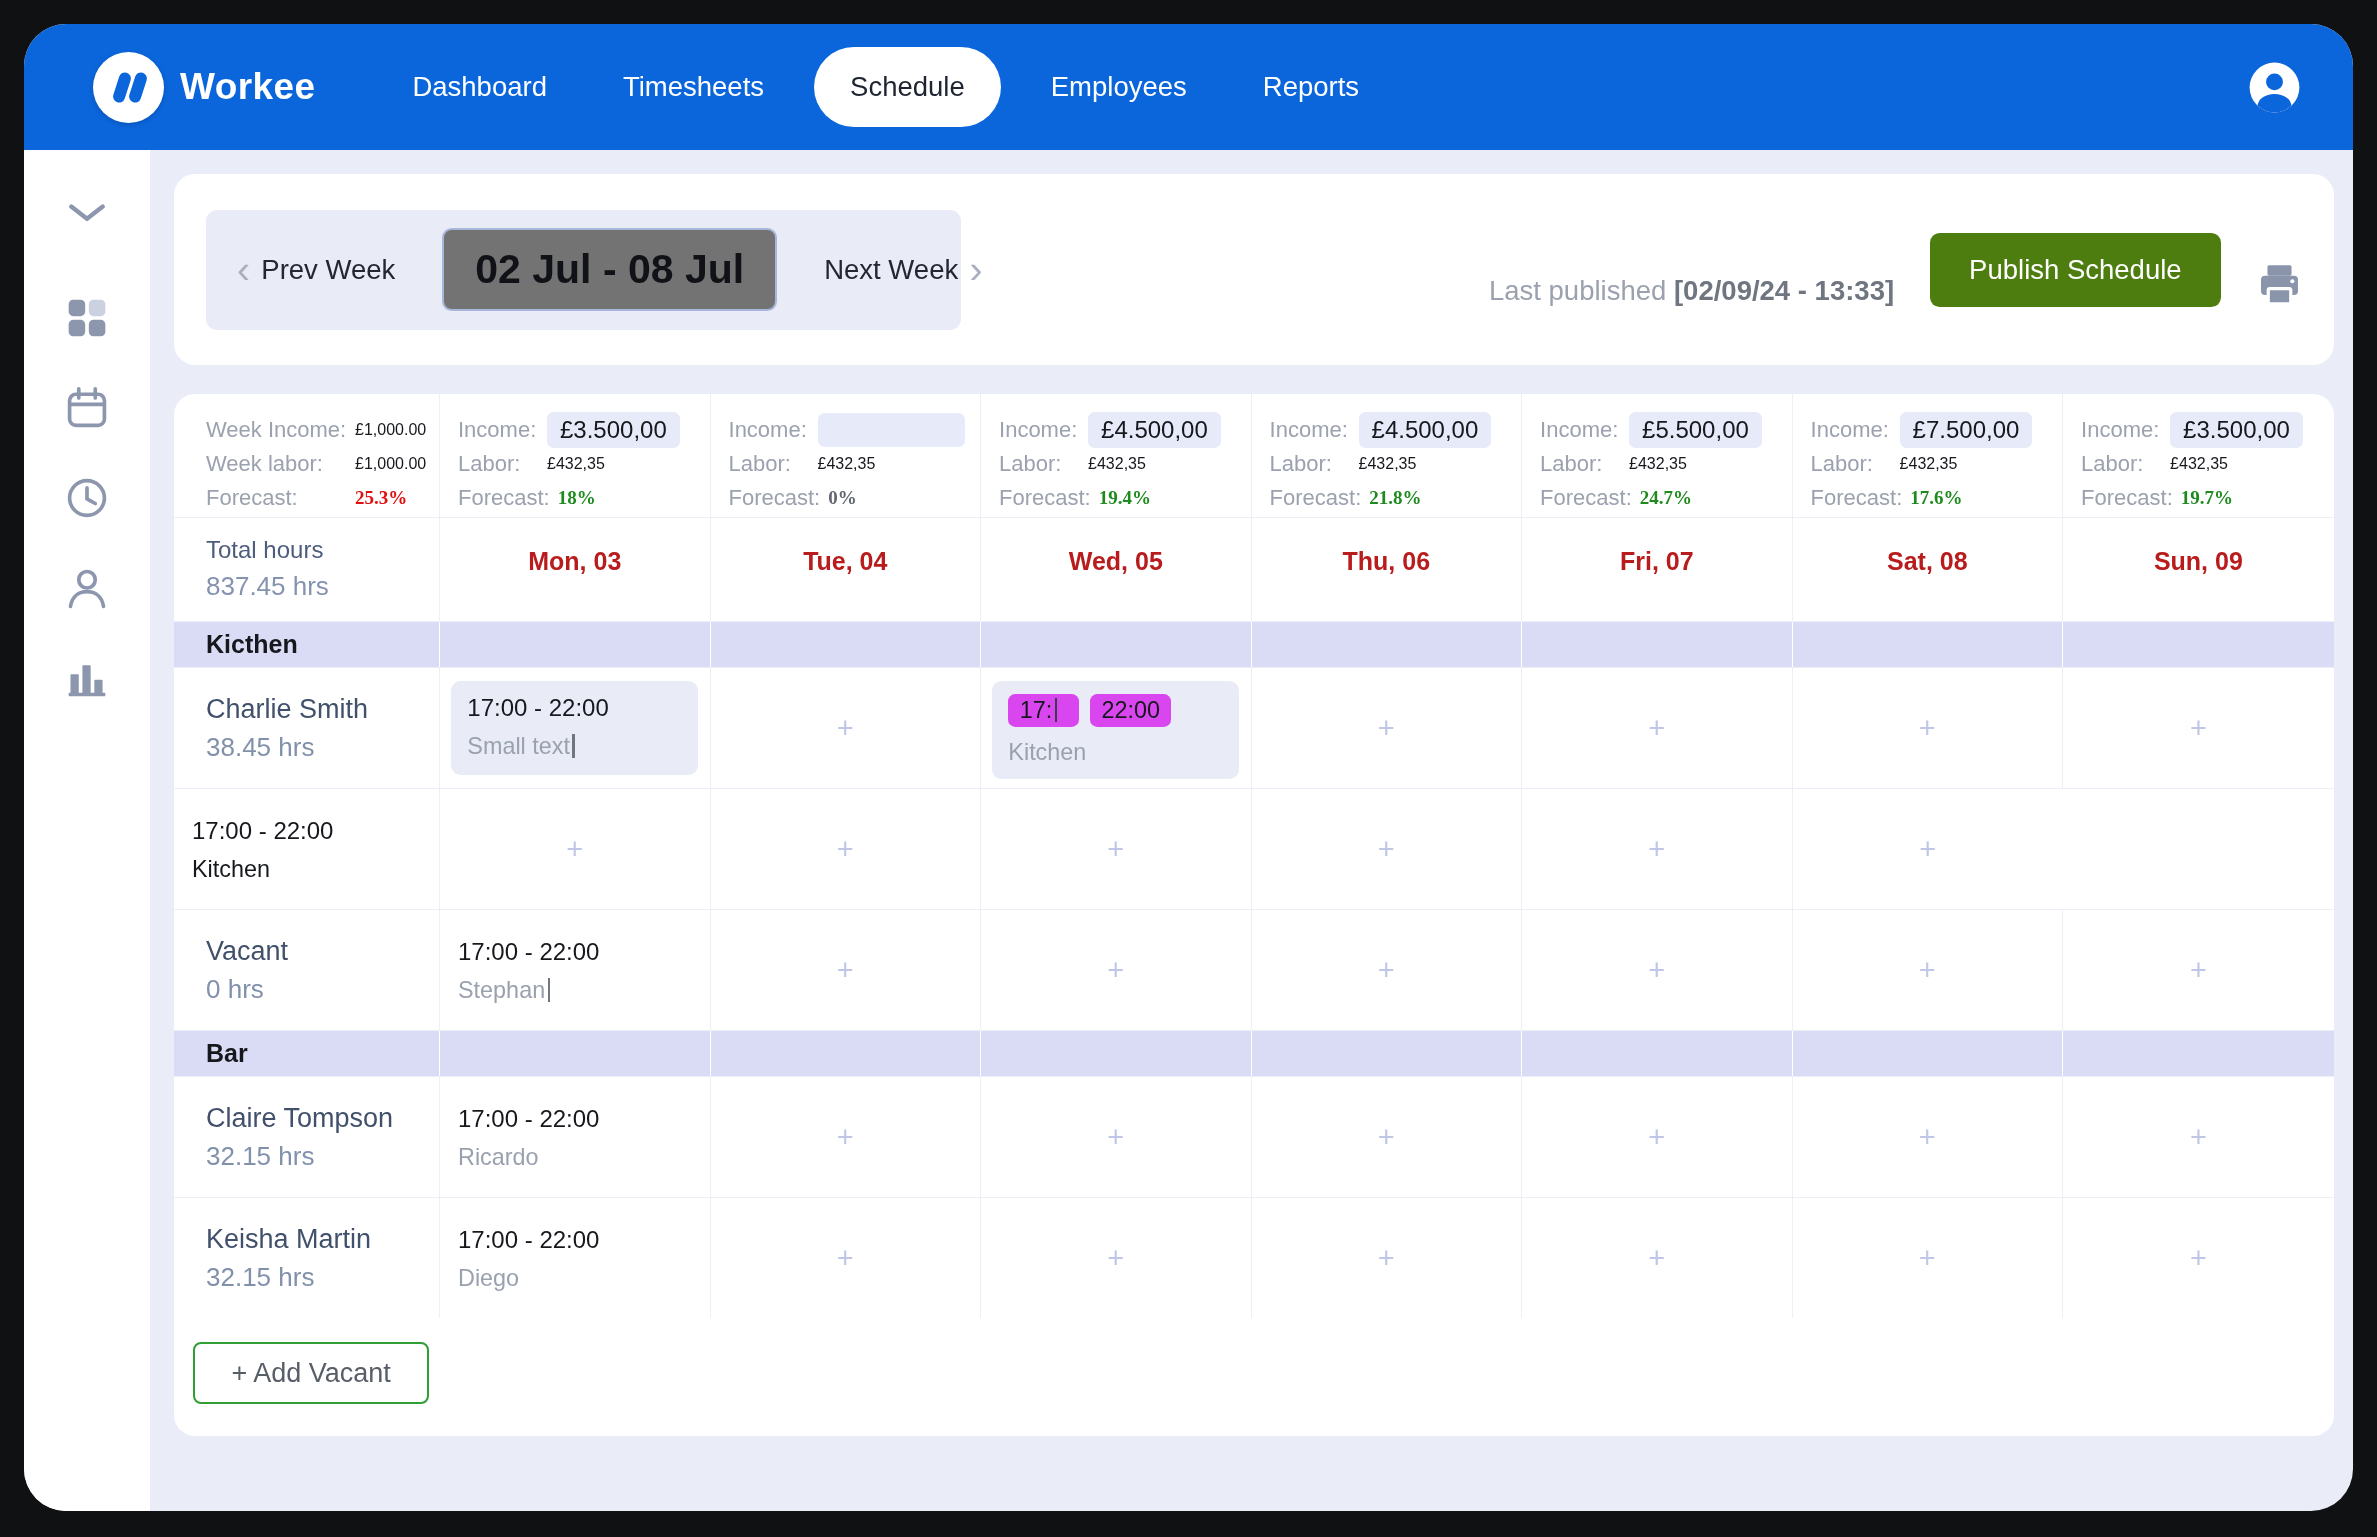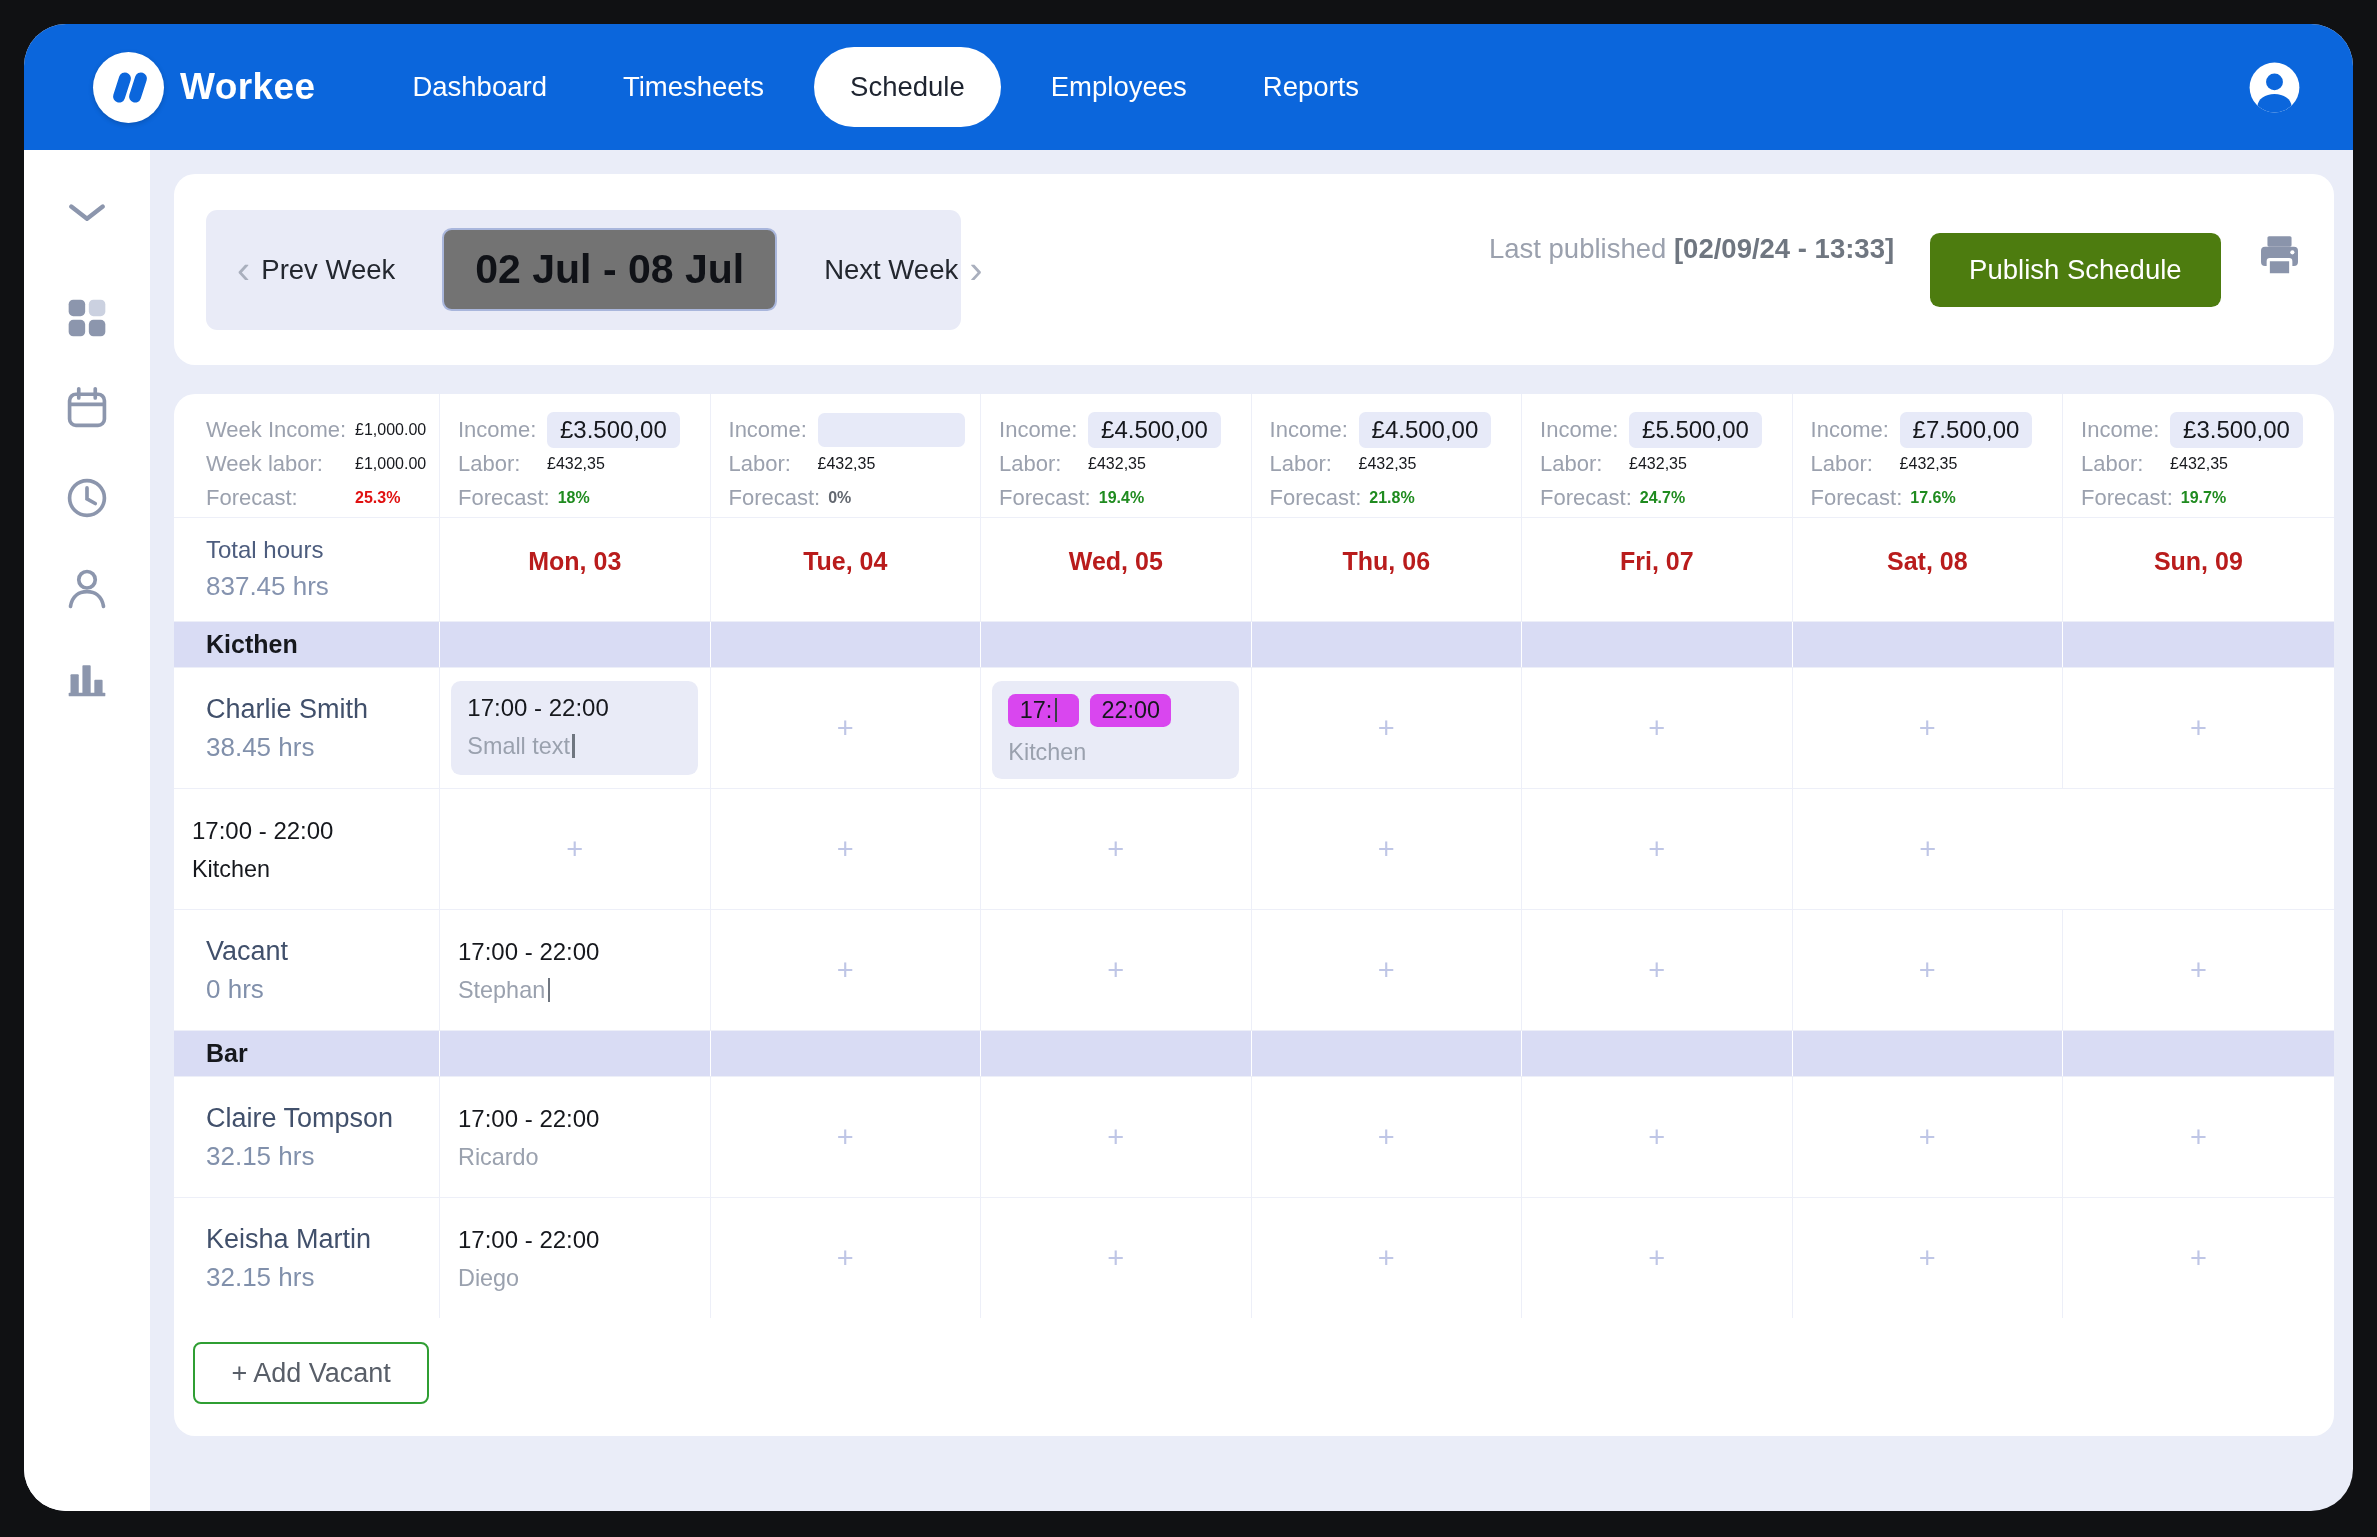--- a/index.html
+++ b/index.html
@@ -26,42 +26,42 @@
   .side-icon.first{margin-bottom:57px;}
   .content{flex:1;padding:24px 19.4px 0 24px;min-width:0;}
 
   
   .panel{background:#fff;border-radius:21px;}
   .toolbar-panel{height:191px;display:flex;align-items:center;padding:0 32px;margin-bottom:29px;}
   .week-nav{background:#E9EBF7;border-radius:11.3px;height:120px;width:755px;display:flex;align-items:center;padding:0 31px;box-sizing:border-box;}
   .chev{font-size:39px;color:#A9AFBD;line-height:1;}
   .wk-btn{display:flex;align-items:center;gap:11.3px;font-size:27.5px;color:#23272F;cursor:pointer;white-space:nowrap;}
   .date-box{background:#737373;border:2.4px solid #A9B6DC;border-radius:9.7px;padding:16px 31px;font-size:41px;font-weight:bold;color:#101217;margin:0 47px;cursor:pointer;white-space:nowrap;}
-  .publish-area{margin-left:auto;display:flex;align-items:flex-start;gap:36px;}
+  .publish-area{margin-left:auto;display:flex;align-items:flex-end;gap:36px;}
   .last-pub{font-size:27.5px;color:#9BA1AE;white-space:nowrap;}
   .last-pub b{color:#6F7680;font-weight:bold;}
   .publish-btn{background:#4d7c0f;color:#fff;font-size:27.5px;border:none;border-radius:9.7px;padding:21px 39px;cursor:pointer;font-family:inherit;white-space:nowrap;}
 
   
   .table-panel{overflow:hidden;padding-bottom:32px;}
   .grid{display:grid;grid-template-columns:266px repeat(7,1fr);}
   .cell{border-right:1.6px solid #EDEFF8;min-width:0;box-sizing:border-box;}
   .cell:last-child{border-right:none;}
   .row-line{border-top:1.6px solid #EDEFF8;}
 
   
   .income-row .cell{height:123px;padding:19.4px 13px 0 18px;}
   .income-row .cell.summary{padding-left:32px;}
   .inc-line{display:flex;align-items:center;height:34px;}
   .inc-label{color:#9BA1AE;font-size:22px;flex:0 0 89px;}
   .summary .inc-label{flex:0 0 149px;}
   .inc-value{color:#16181D;font-size:16px;}
   .inc-chip{background:#E7EAF8;border-radius:6.5px;padding:4px 13px;color:#16181D;font-size:24px;cursor:text;}
   .inc-chip.empty{min-width:121px;min-height:26px;}
-  .fc{font-weight:bold;font-size:16px;}
+  .fc{font-weight:bold;font-size:19px;font-family:Liberation Serif, serif;}
   .fc.green{color:#1F8B1F;}
   .fc.red{color:#E01010;}
   .fc.dark{color:#62676F;}
 
   
   .header-row .cell{height:103px;}
   .total-cell{padding:18px 0 0 32px;}
   .total-label{color:#4D5D7E;font-size:24px;}
   .total-hours{color:#8593AF;font-size:26px;margin-top:6.5px;}
   .day-head{display:flex;align-items:flex-start;justify-content:center;padding-top:29px;font-size:25px;font-weight:bold;color:#b91c1c;}

